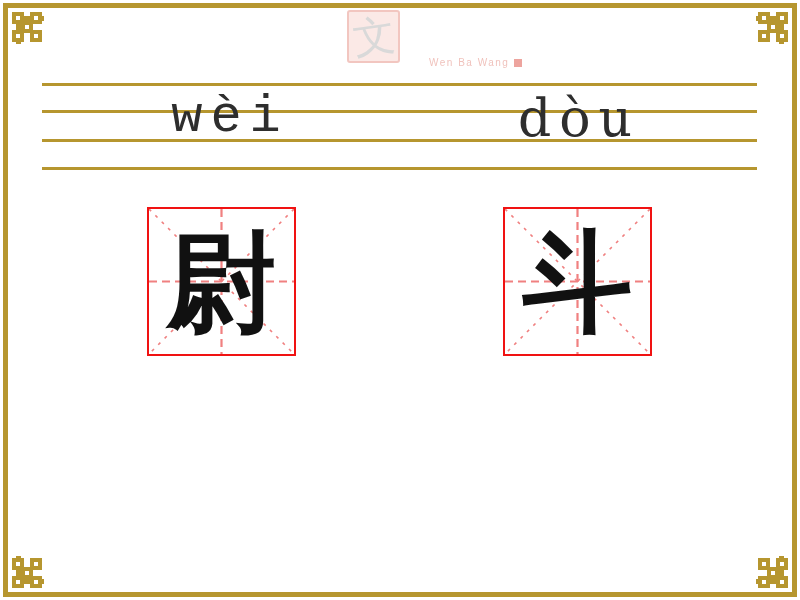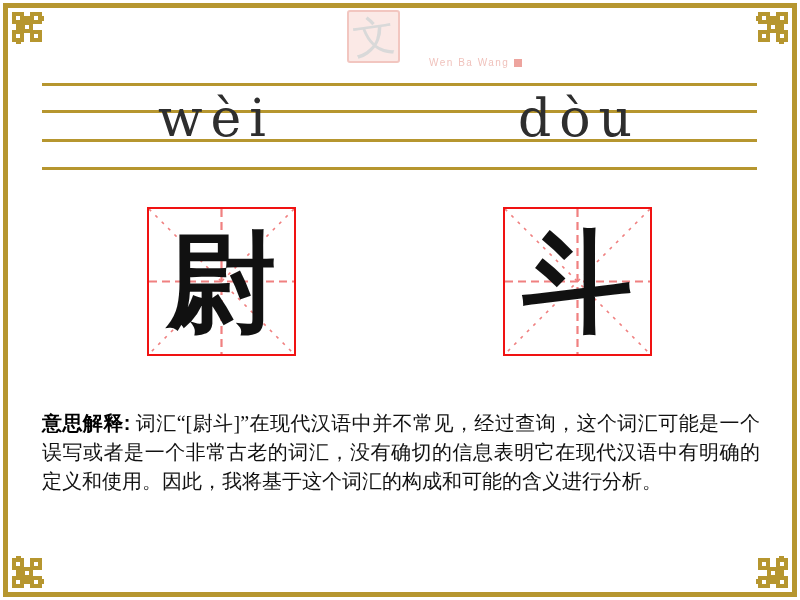--- a/index.html
+++ b/index.html
@@ -49,21 +49,21 @@
   
   .guide-line {
     position:absolute; left:42px; width:715px; height:3px; background:#b6962f;
   }
   .gl1 { top:83px; } .gl2 { top:110px; } .gl3 { top:139px; } .gl4 { top:167px; }
   .pinyin {
     position:absolute; top:92px; font-size:52px; line-height:1;
     color:#2e2e2e; letter-spacing:8px; font-family:"DejaVu Serif", serif;
     transform:translateX(-50%); white-space:nowrap;
   }
-  .py-wei { left:216px; }
+  .py-wei { left:230px;font-family:Liberation Mono, monospace; }
   .py-dou { left:579px; }
 
   
   .char-card {
     position:absolute; top:207px; width:149px; height:149px;
     border:2px solid #f01212; background:#ffffff;
   }
   .card-wei { left:147px; }
   .card-dou { left:503px; }
   .char-card svg.grid { position:absolute; inset:0; width:100%; height:100%; }
@@ -190,15 +190,14 @@
   <div class="char-card card-dou">
     <svg class="grid" viewBox="0 0 145 145" preserveAspectRatio="none">
       <line x1="0" y1="0" x2="145" y2="145" stroke="#f08080" stroke-width="1.6" stroke-dasharray="3 6"></line>
       <line x1="145" y1="0" x2="0" y2="145" stroke="#f08080" stroke-width="1.6" stroke-dasharray="3 6"></line>
       <line x1="72.5" y1="0" x2="72.5" y2="145" stroke="#f08080" stroke-width="2.2" stroke-dasharray="8 5"></line>
       <line x1="0" y1="72.5" x2="145" y2="72.5" stroke="#f08080" stroke-width="2.2" stroke-dasharray="8 5"></line>
     </svg>
     <div class="hanzi">斗</div>
   </div>
 
-  <p class="definition"><b>意思解释:</b> <span>词汇“[尉斗]”在现代汉语中并不常见，经过查询，这个词汇可能是一个误写或者是一个非常古老的词汇，没有确切的信息表明它在现代汉语中有明确的定义和使用。因此，我将基于这个词汇的构成和可能的含义进行分析。</span></p>
 
 </div>
 
 </body></html>

